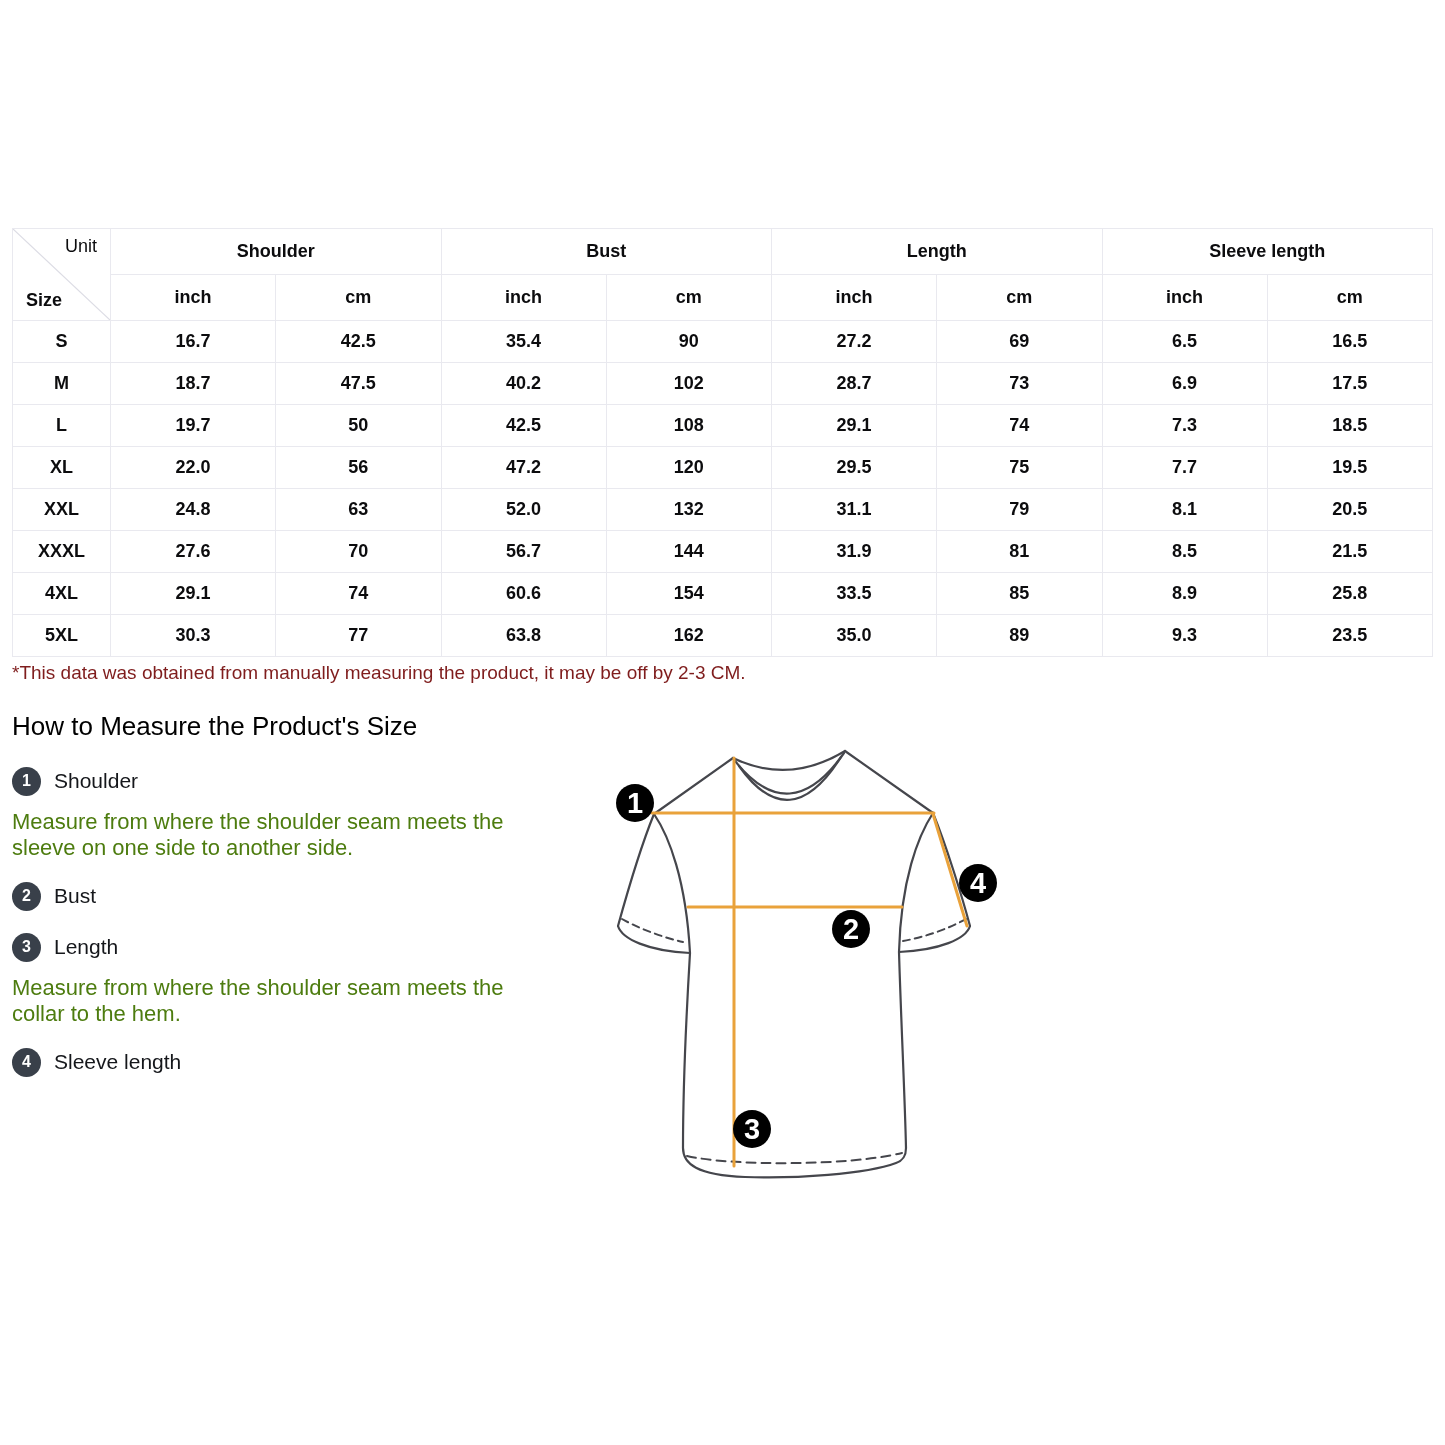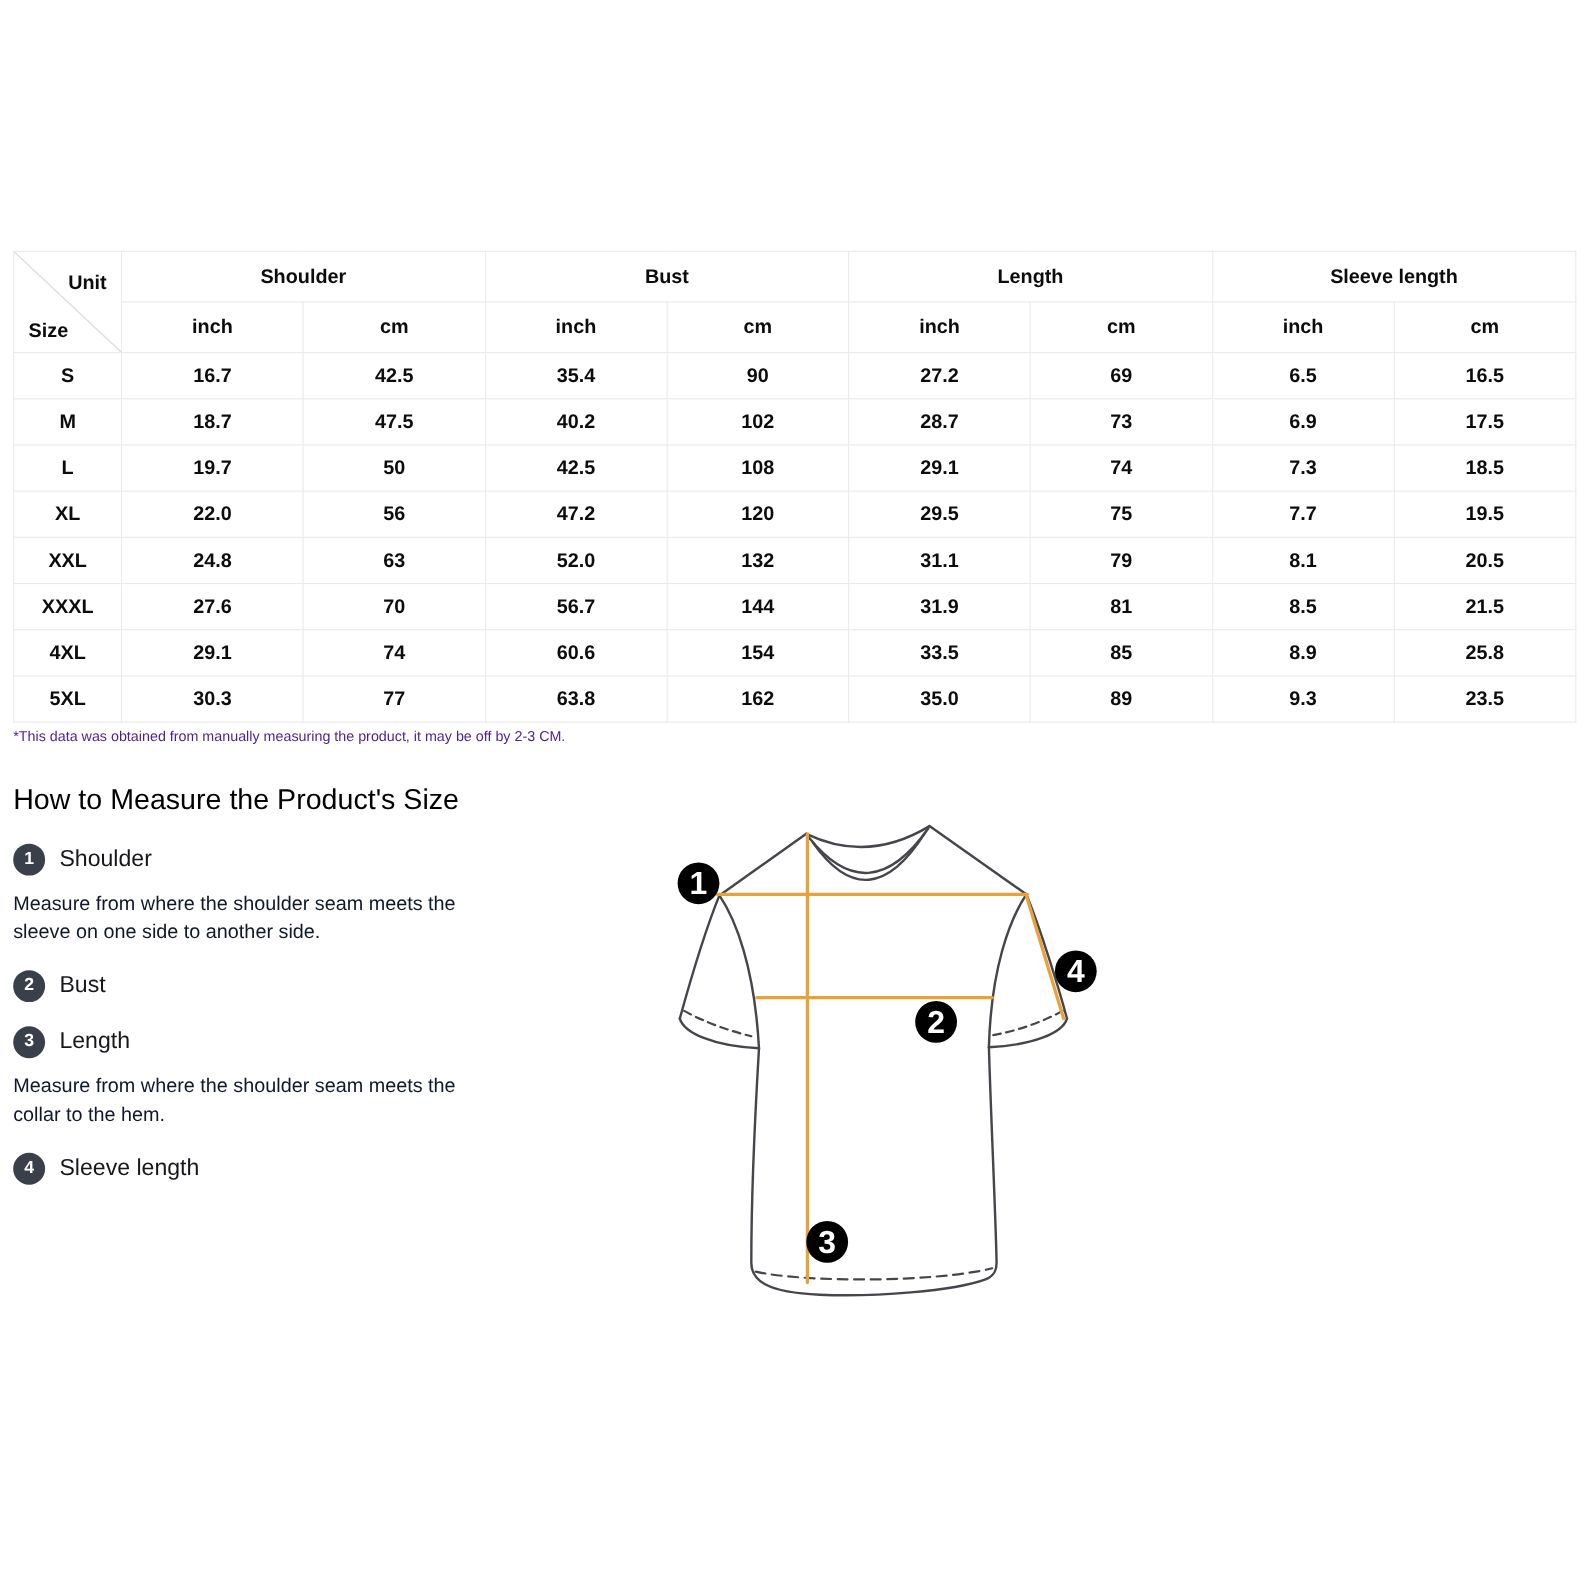--- a/index.html
+++ b/index.html
@@ -27,46 +27,46 @@
     font-size: 18px;
     font-weight: 700;
     color: #0c0c0e;
     padding: 0;
   }
   .size-table thead tr { height: 46px; }
   .size-table tbody tr { height: 42px; }
 
   .corner-cell { position: relative; }
   .corner-cell svg.diag { position: absolute; inset: 0; width: 100%; height: 100%; }
-  .corner-top { position: absolute; top: 18px; right: 13px; font-weight: 700; }
+  .corner-top { position: absolute; top: 7px; right: 13px; font-weight: 400; }
   .corner-bottom { position: absolute; bottom: 9px; left: 13px; font-weight: 700; }
 
   .footnote {
     position: absolute; left: 12px; top: 662px;
-    font-size: 13px; font-weight: 400; color: #4c1d95;
+    font-size: 19px; font-weight: 400; color: #7f1d1d;
   }
 
   
   .hm-heading {
     position: absolute; left: 12px; top: 711px;
     font-size: 26px; font-weight: 400; color: #000000;
   }
   .hm-items {
     position: absolute; left: 12px; top: 766px; width: 552px;
   }
   .hm-item { margin-bottom: 21px; }
   .hm-title-row { display: flex; align-items: center; gap: 13px; height: 30px; }
   .num-badge {
     width: 29px; height: 29px; border-radius: 50%;
     background: #39404a; color: #ffffff;
     display: inline-flex; align-items: center; justify-content: center;
     font-size: 16px; font-weight: 600; flex: 0 0 29px;
   }
   .hm-title { font-size: 21px; font-weight: 400; color: #15171b; }
-  .hm-desc { margin-top: 13px; font-size: 18px; line-height: 25.5px; color: #0f172a; }
+  .hm-desc { margin-top: 13px; font-size: 22px; line-height: 25.5px; color: #4d7c0f; }
   .hm-desc span { display: block; }
 
   
   .shirt-diagram {
     position: absolute; left: 590px; top: 728px;
     width: 430px; height: 465px;
   }
 </style>
 </head>
 <body>

